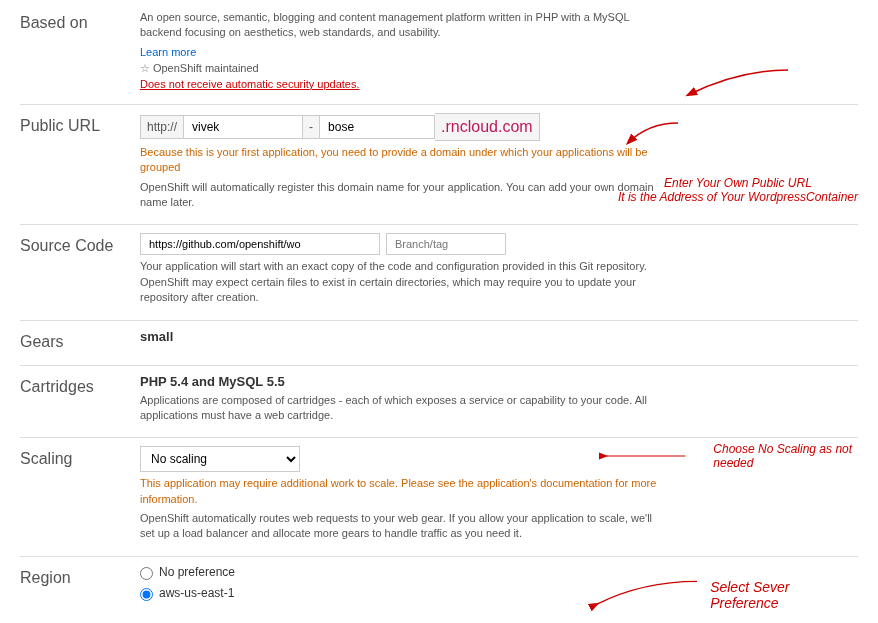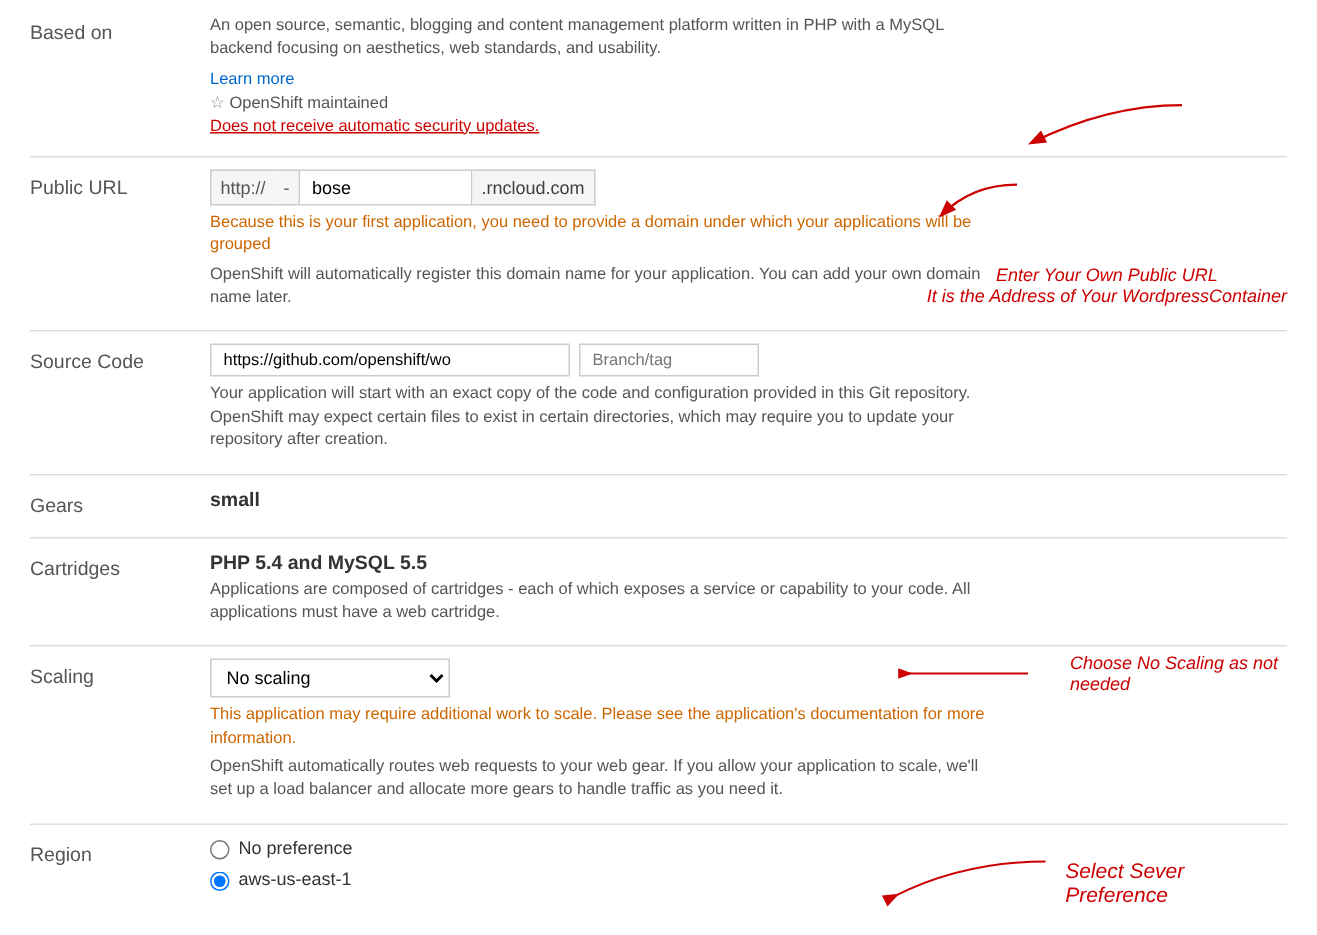--- a/index.html
+++ b/index.html
@@ -20,21 +20,21 @@
       display: flex;
       margin-bottom: 14px;
       align-items: flex-start;
       position: relative;
     }
     .label-col {
       width: 120px;
       min-width: 120px;
       padding-top: 4px;
       color: #555;
-      font-size: 13px;
+      font-size: 16px;
     }
     .content-col {
       flex: 1;
       max-width: 520px;
     }
     .annotation-text {
       color: #cc0000;
       font-size: 12px;
       font-style: italic;
     }
@@ -90,22 +90,22 @@
     .url-domain-input {
       border: 1px solid #ccc;
       padding: 4px 8px;
       font-size: 12px;
       width: 116px;
     }
     .url-suffix {
       border: 1px solid #ccc;
       padding: 4px 6px;
       background: #f5f5f5;
-      color: #404040;
-      font-size: 12px;
+      color: #be185d;
+      font-size: 16px;
       border-left: none;
     }
     .warning-orange {
       color: #cc6600;
       font-size: 11px;
       margin-top: 4px;
       line-height: 1.4;
     }
     .info-text {
       font-size: 11px;
@@ -222,20 +222,21 @@
     </div>
   </div>
 
   <hr class="divider">
 
   <div class="row" style="position:relative;">
     <div class="label-col">Public URL</div>
     <div class="content-col">
       <div class="url-row">
         <span class="url-prefix">http://</span>
+        <input class="url-input" type="text" value="vivek" style="">
         <span class="url-separator">-</span>
         <input class="url-domain-input" type="text" value="bose" style="">
         <span class="url-suffix">.rncloud.com</span>
       </div>
       <div class="warning-orange">Because this is your first application, you need to provide a domain under which your applications will be grouped</div>
       <div class="info-text">OpenShift will automatically register this domain name for your application. You can add your own domain name later.</div>
     </div>
 
     <div style="position:absolute; right:0; top:0;">
       <svg width="180" height="60" viewBox="0 0 180 60">

